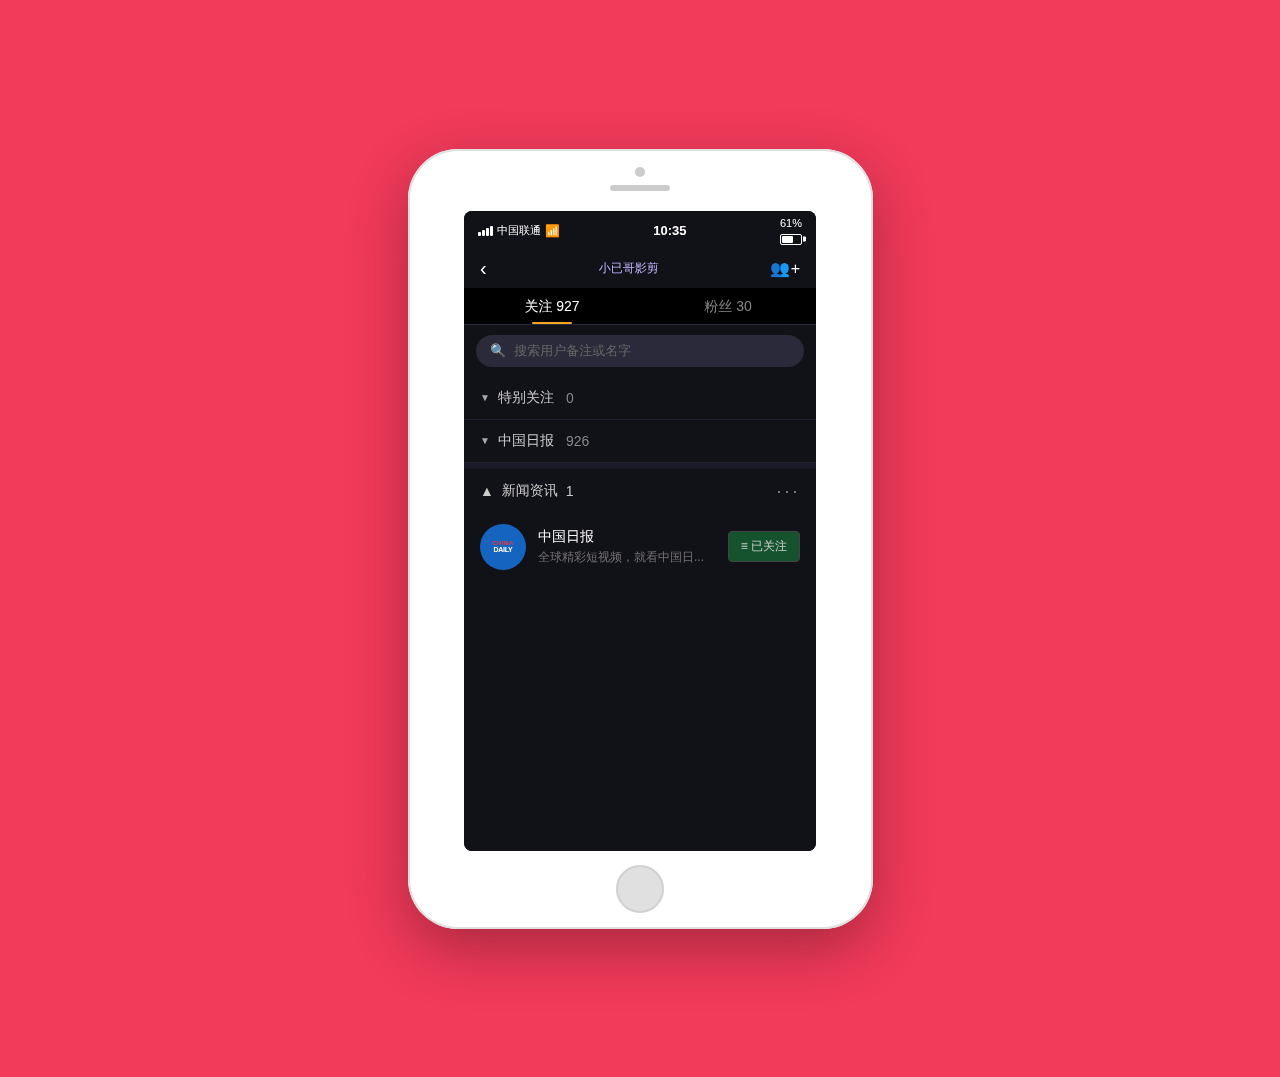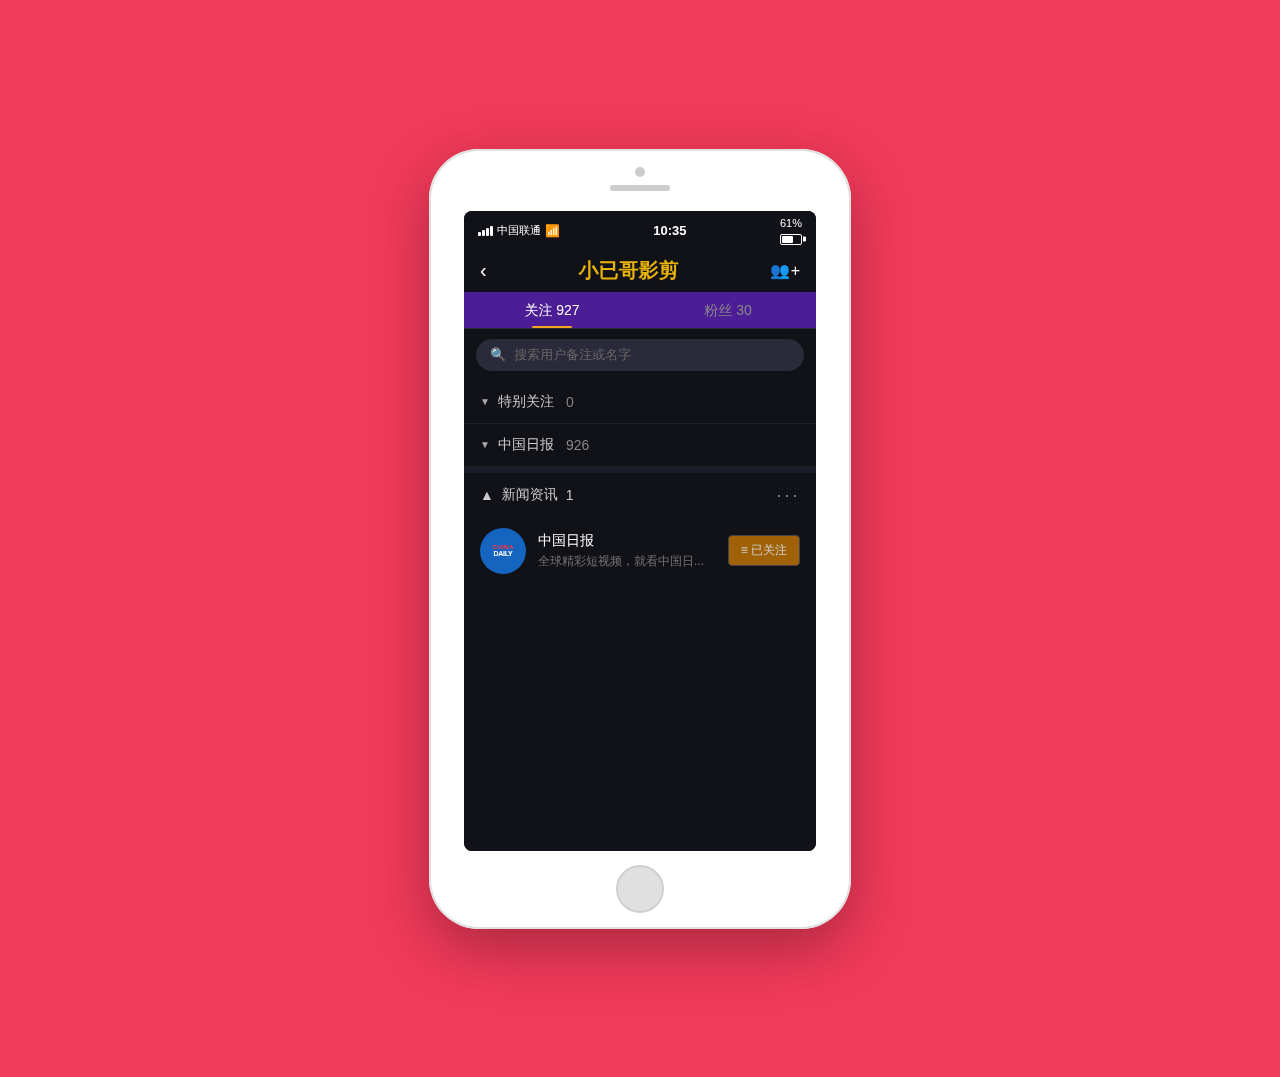--- a/index.html
+++ b/index.html
@@ -8,21 +8,21 @@
       width: 1280px;
       height: 1077px;
       background-color: #f23a5a;
       display: flex;
       align-items: center;
       justify-content: center;
       font-family: -apple-system, 'PingFang SC', 'Helvetica Neue', sans-serif;
     }
 
     .phone-outer {
-      width: 422px;
+      width: 465px;
       height: 780px;
       background: #ffffff;
       border-radius: 50px;
       position: relative;
       box-shadow: 0 20px 60px rgba(0,0,0,0.3), inset 0 0 0 2px #e0e0e0;
       display: flex;
       flex-direction: column;
       align-items: center;
     }
 
@@ -166,35 +166,35 @@
       color: #ffffff;
     }
 
     .nav-back {
       font-size: 20px;
       color: #fff;
       cursor: pointer;
     }
 
     .nav-title {
-      font-size: 20px;
-      font-weight: 700;
-      color: #eab308;
+      font-size: 12px;
+      font-weight: 400;
+      color: #c4b5fd;
     }
 
     .nav-action {
       font-size: 20px;
       color: #fff;
       cursor: pointer;
     }
 
     
     .tabs-bar {
       display: flex;
-      background: #4c1d95;
+      background: #000000;
       border-bottom: 1px solid #2a2a3a;
     }
 
     .tab-item {
       flex: 1;
       text-align: center;
       padding: 10px 0 8px;
       font-size: 14px;
       color: #888;
       position: relative;
@@ -353,21 +353,21 @@
 
     .account-desc {
       color: #737373;
       font-size: 12px;
       white-space: nowrap;
       overflow: hidden;
       text-overflow: ellipsis;
     }
 
     .follow-btn {
-      background: #a16207;
+      background: #14532d;
       border: 1px solid #444;
       border-radius: 4px;
       padding: 6px 12px;
       color: #ccc;
       font-size: 12px;
       display: flex;
       align-items: center;
       gap: 4px;
       white-space: nowrap;
       cursor: pointer;

